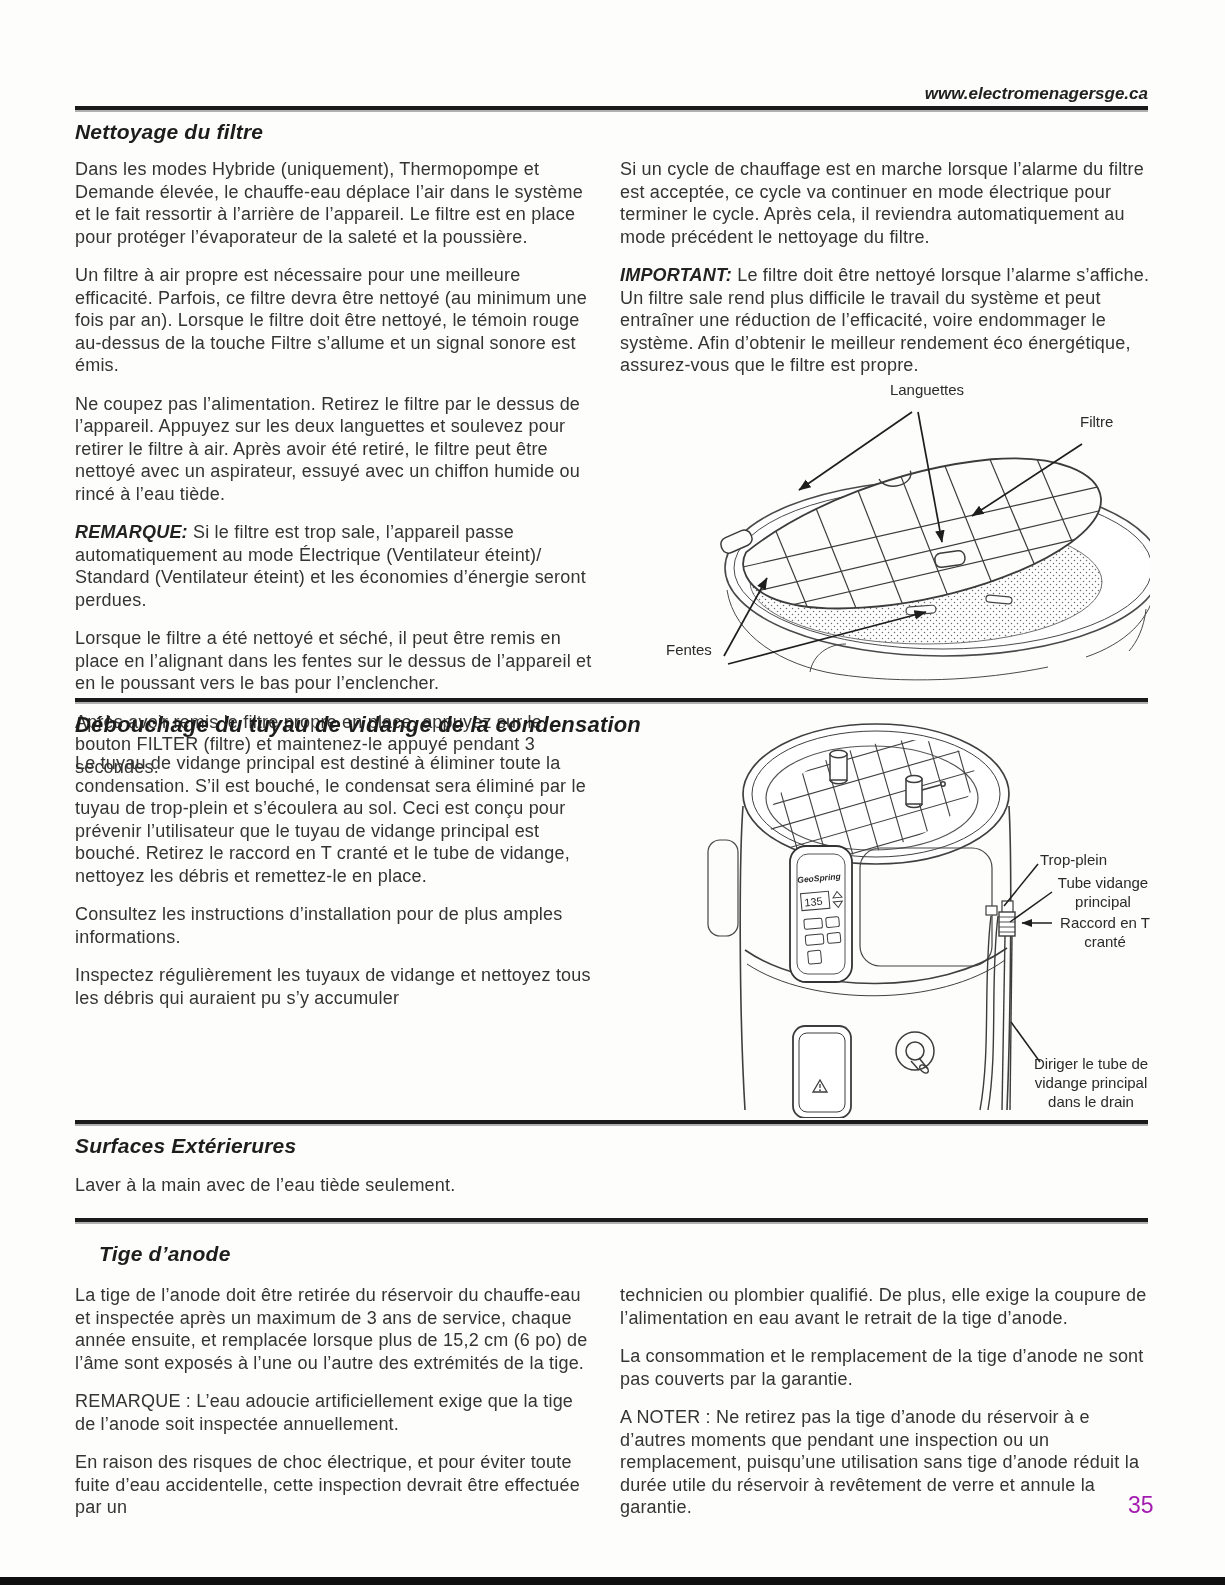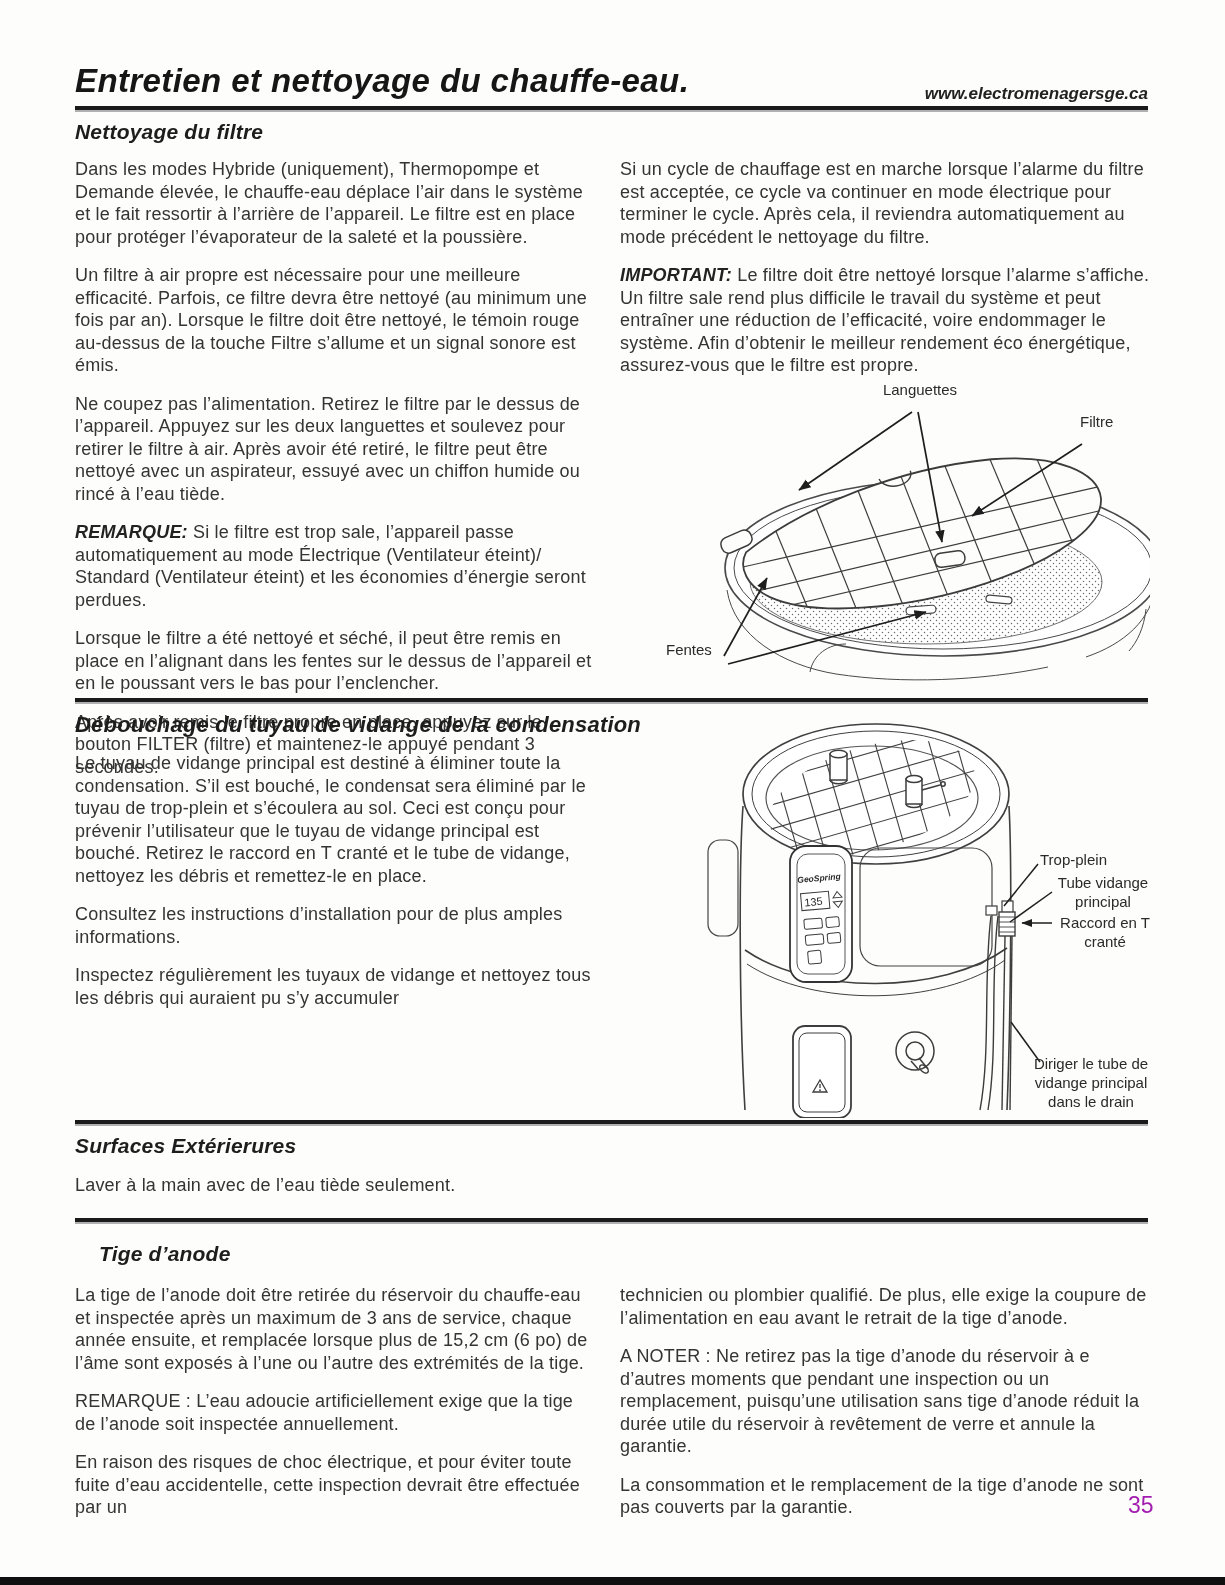--- a/index.html
+++ b/index.html
@@ -29,21 +29,20 @@
   .fig-label { position:absolute; font-size:15px; line-height:19px; color:#2a2a2a; white-space:normal; }
   .center { text-align:center; }
   .page-number { left:1128px; top:1492px; font-size:23px; color:#a21caf; }
   .bottom-bar { left:0; top:1577px; width:1225px; height:8px; background:#101010; }
 </style>
 </head>
 <body>
 
 <div class="page">
 
-  <div class="abs page-title">Entretien et nettoyage du chauffe-eau.</div>
   <div class="abs site-url">www.electromenagersge.ca</div>
   <div class="abs hrule" style="top:106px;"></div>
 
   <div class="abs sec-heading" style="left:75px; top:120px;">Nettoyage du filtre</div>
 
   <div class="abs body-col" style="left:75px; top:158px; width:518px;">
     <p>Dans les modes Hybride (uniquement), Thermopompe et Demande élevée, le chauffe-eau déplace l’air dans le système et le fait ressortir à l’arrière de l’appareil. Le filtre est en place pour protéger l’évaporateur de la saleté et la poussière.</p>
     <p>Un filtre à air propre est nécessaire pour une meilleure efficacité. Parfois, ce filtre devra être nettoyé (au minimum une fois par an). Lorsque le filtre doit être nettoyé, le témoin rouge au-dessus de la touche Filtre s’allume et un signal sonore est émis.</p>
     <p>Ne coupez pas l’alimentation.  Retirez le filtre par le dessus de l’appareil. Appuyez sur les deux languettes et soulevez pour retirer le filtre à air. Après avoir été retiré, le filtre peut être nettoyé avec un aspirateur, essuyé avec un chiffon humide ou rincé à l’eau tiède.</p>
     <p><span class="leadin">REMARQUE:</span><span> Si le filtre est trop sale, l’appareil passe automatiquement au mode Électrique (Ventilateur éteint)/ Standard (Ventilateur éteint) et les économies d’énergie seront perdues.</span></p>
@@ -109,21 +108,21 @@
       </g>
 
       <g stroke="#1e1e1e" stroke-width="1.7">
         <line x1="262" y1="36" x2="149" y2="114" marker-end="url(#arw1)"></line>
         <line x1="268" y1="36" x2="292" y2="166" marker-end="url(#arw1)"></line>
         <line x1="432" y1="68" x2="322" y2="140" marker-end="url(#arw1)"></line>
         <line x1="74" y1="280" x2="117" y2="202" marker-end="url(#arw1)"></line>
         <line x1="78" y1="288" x2="276" y2="236" marker-end="url(#arw1)"></line>
       </g>
     </svg>
-    <div class="fig-label center" style="left:205px; top:4px; width:130px;">Languettes</div>
+    <div class="fig-label center" style="left:212px; top:4px; width:130px;">Languettes</div>
     <div class="fig-label" style="left:430px; top:36px;">Filtre</div>
     <div class="fig-label" style="left:16px; top:264px;">Fentes</div>
   </div>
 
   <div class="abs hrule" style="top:698px;"></div>
 
   <div class="abs sec-heading" style="left:75px; top:712px; font-size:22px;">Débouchage du tuyau de vidange de la condensation</div>
 
   <div class="abs body-col" style="left:75px; top:752px; width:520px;">
     <p>Le tuyau de vidange principal est destiné à éliminer toute la condensation. S’il est bouché, le condensat sera éliminé par le tuyau de trop-plein et s’écoulera au sol.  Ceci est conçu pour prévenir l’utilisateur que le tuyau de vidange principal est bouché. Retirez le raccord en T cranté et le tube de vidange, nettoyez les débris et remettez-le en place.</p>
@@ -264,21 +263,21 @@
 
   <div class="abs sec-heading" style="left:75px; top:1242px;margin-left:24px;">Tige d’anode</div>
 
   <div class="abs body-col" style="left:75px; top:1284px; width:518px;">
     <p>La tige de l’anode doit être retirée du réservoir du chauffe-eau et inspectée après un maximum de 3 ans de service, chaque année ensuite, et remplacée lorsque plus de 15,2 cm (6 po) de l’âme sont exposés à l’une ou l’autre des extrémités de la tige.</p>
     <p>REMARQUE : L’eau adoucie artificiellement exige que la tige de l’anode soit inspectée annuellement.</p>
     <p>En raison des risques de choc électrique, et pour éviter toute fuite d’eau accidentelle, cette inspection devrait être effectuée par un</p>
   </div>
   <div class="abs body-col" style="left:620px; top:1284px; width:530px;">
     <p>technicien ou plombier qualifié. De plus, elle exige la coupure de l’alimentation en eau avant le retrait de la tige d’anode.</p>
+    <p>La consommation et le remplacement de la tige d’anode ne sont pas couverts par la garantie.</p>
     <p>A NOTER :  Ne retirez pas la tige d’anode du réservoir à e d’autres moments que pendant une inspection ou un remplacement, puisqu’une utilisation sans tige d’anode réduit la durée utile du réservoir à revêtement de verre et annule la garantie.</p>
-    <p>La consommation et le remplacement de la tige d’anode ne sont pas couverts par la garantie.</p>
   </div>
 
   <div class="abs page-number">35</div>
 
   <div class="abs bottom-bar"></div>
 
 </div>
 
 </body></html>

